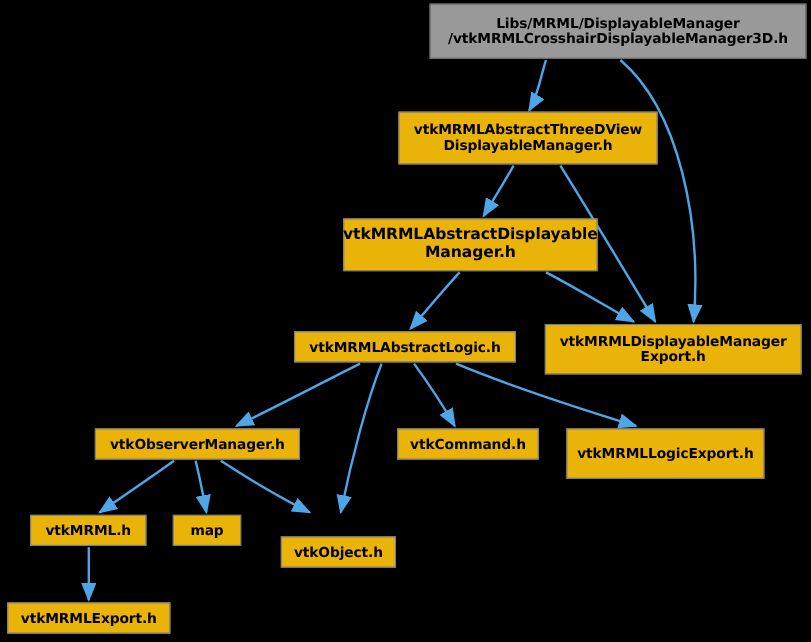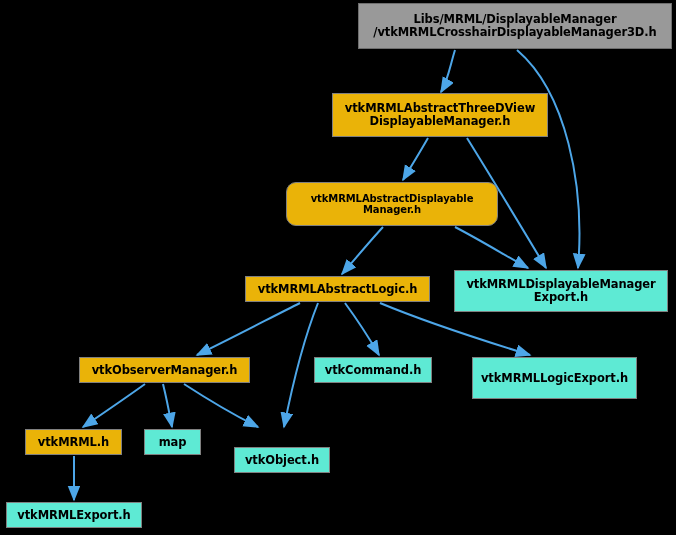--- a/index.html
+++ b/index.html
@@ -33,21 +33,21 @@
     display: flex;
     align-items: center;
     justify-content: center;
     text-align: center;
     line-height: 1.12;
     color: #000000;
     white-space: pre;
     letter-spacing: -0.1px;
   }
   .node.plain {
-    background: #5eead4;
+    background: #eab308;
     border: 1px solid #808080;
   }
   .node.white {
     background: #eab308;
     border: 1px solid #808080;
   }
   .node.current {
     background: #999999;
     border: 1px solid #6e6e6e;
   }
@@ -82,26 +82,26 @@
         <path d="M 163,384 C 166,396 169,411 172,427" fill="none" stroke="#4da6e8" stroke-width="2" marker-end="url(#arrowhead)"></path>
         <path d="M 184,384 C 204,397 232,414 258,427" fill="none" stroke="#4da6e8" stroke-width="2" marker-end="url(#arrowhead)"></path>
         <path d="M 74,456 C 74,468 74,486 74,500" fill="none" stroke="#4da6e8" stroke-width="2" marker-end="url(#arrowhead)"></path>
       </g>
   </svg>
   <div id="node-layer">
       <div class="node current" style="left: 358px; top: 3px; width: 314px; height: 46px; font-size: 11.5px;"><span class="node-label">Libs/MRML/DisplayableManager
 /vtkMRMLCrosshairDisplayableManager3D.h</span></div>
       <div class="node white" style="left: 332px; top: 93px; width: 216px; height: 44px; font-size: 11.5px;"><span class="node-label">vtkMRMLAbstractThreeDView
 DisplayableManager.h</span></div>
-      <div class="node white" style="left: 286px; top: 182px; width: 212px; height: 44px; font-size: 10px; border-radius: 10px;"><span class="node-label">vtkMRMLAbstractDisplayable
+      <div class="node white" style="left: 286px; top: 182px; width: 212px; height: 44px; font-size: 13px;"><span class="node-label">vtkMRMLAbstractDisplayable
 Manager.h</span></div>
       <div class="node plain" style="left: 454px; top: 270px; width: 214px; height: 42px; font-size: 11.5px;"><span class="node-label">vtkMRMLDisplayableManager
 Export.h</span></div>
       <div class="node white" style="left: 245px; top: 276px; width: 185px; height: 26px; font-size: 11.5px;"><span class="node-label">vtkMRMLAbstractLogic.h</span></div>
       <div class="node white" style="left: 79px; top: 357px; width: 171px; height: 26px; font-size: 11.5px;"><span class="node-label">vtkObserverManager.h</span></div>
-      <div class="node plain" style="left: 314px; top: 357px; width: 118px; height: 26px; font-size: 11.5px;"><span class="node-label">vtkCommand.h</span></div>
+      <div class="node plain" style="left: 331px; top: 357px; width: 118px; height: 26px; font-size: 11.5px;"><span class="node-label">vtkCommand.h</span></div>
       <div class="node plain" style="left: 472px; top: 357px; width: 165px; height: 42px; font-size: 11.5px;"><span class="node-label">vtkMRMLLogicExport.h</span></div>
       <div class="node white" style="left: 25px; top: 429px; width: 97px; height: 26px; font-size: 11.5px;"><span class="node-label">vtkMRML.h</span></div>
       <div class="node plain" style="left: 144px; top: 429px; width: 57px; height: 26px; font-size: 11.5px;"><span class="node-label">map</span></div>
       <div class="node plain" style="left: 234px; top: 447px; width: 96px; height: 26px; font-size: 11.5px;"><span class="node-label">vtkObject.h</span></div>
       <div class="node plain" style="left: 6px; top: 502px; width: 136px; height: 26px; font-size: 11.5px;"><span class="node-label">vtkMRMLExport.h</span></div>
     </div>
 </div>
 
 </body></html>

